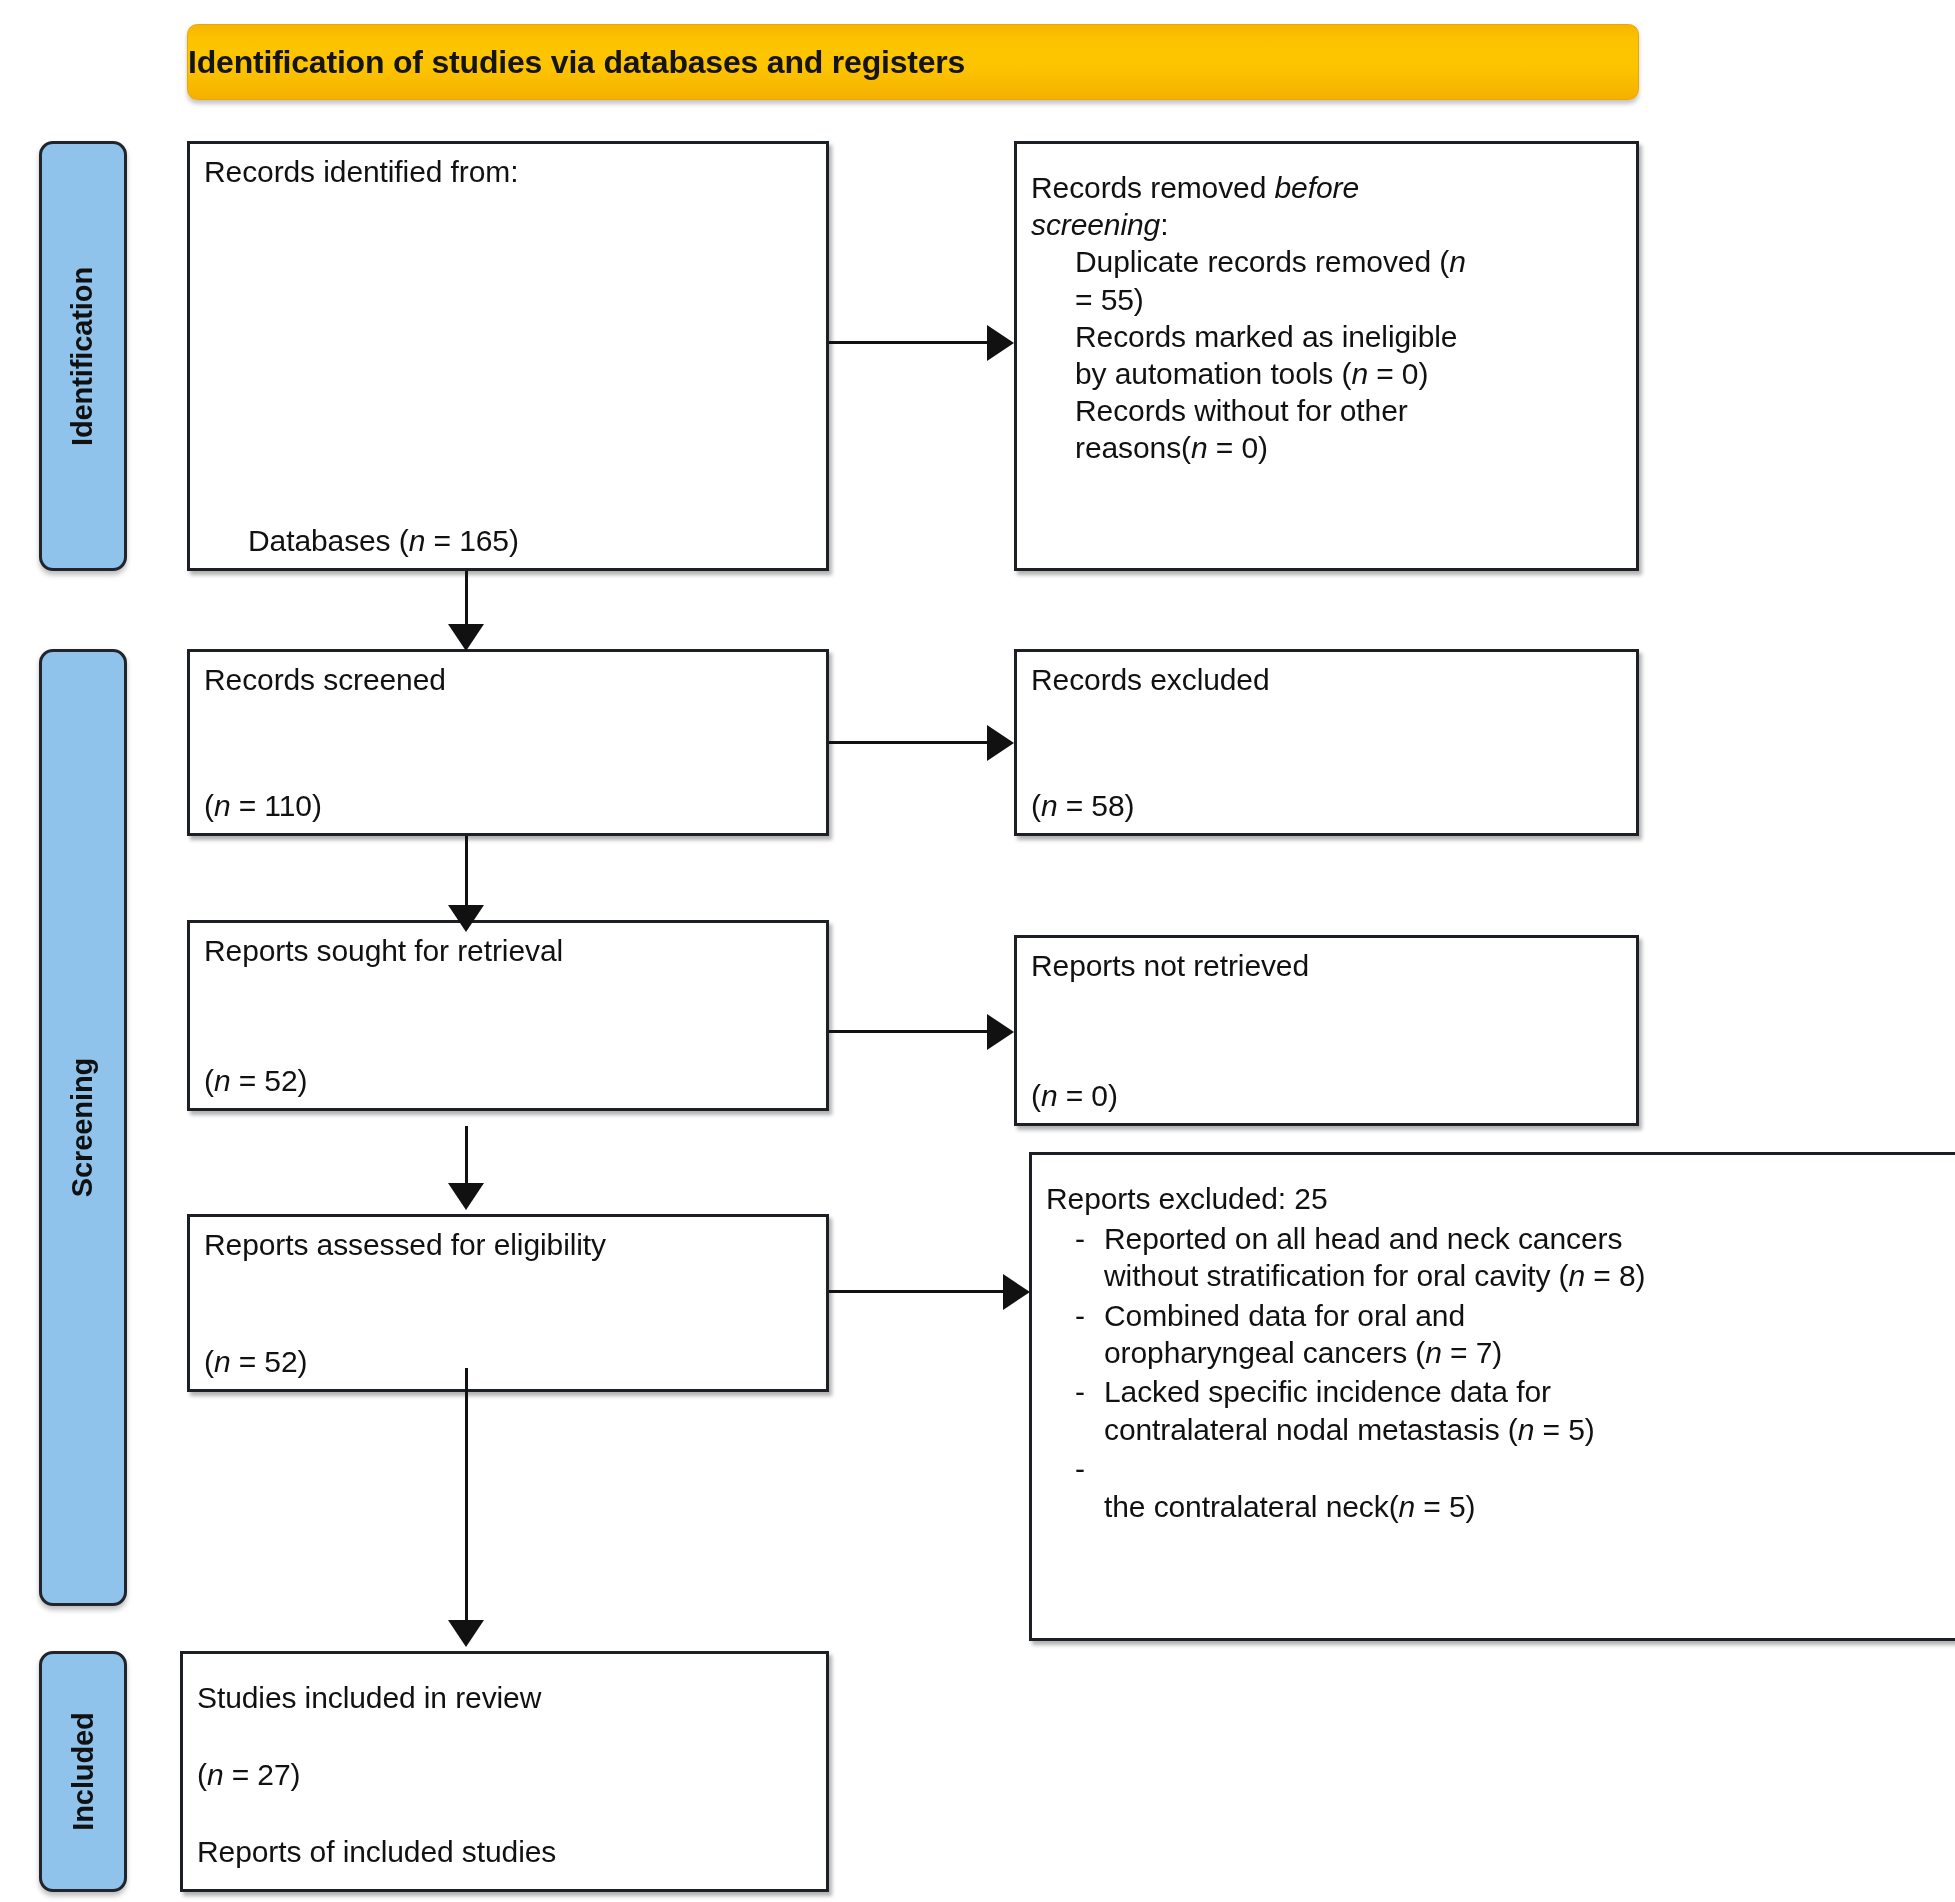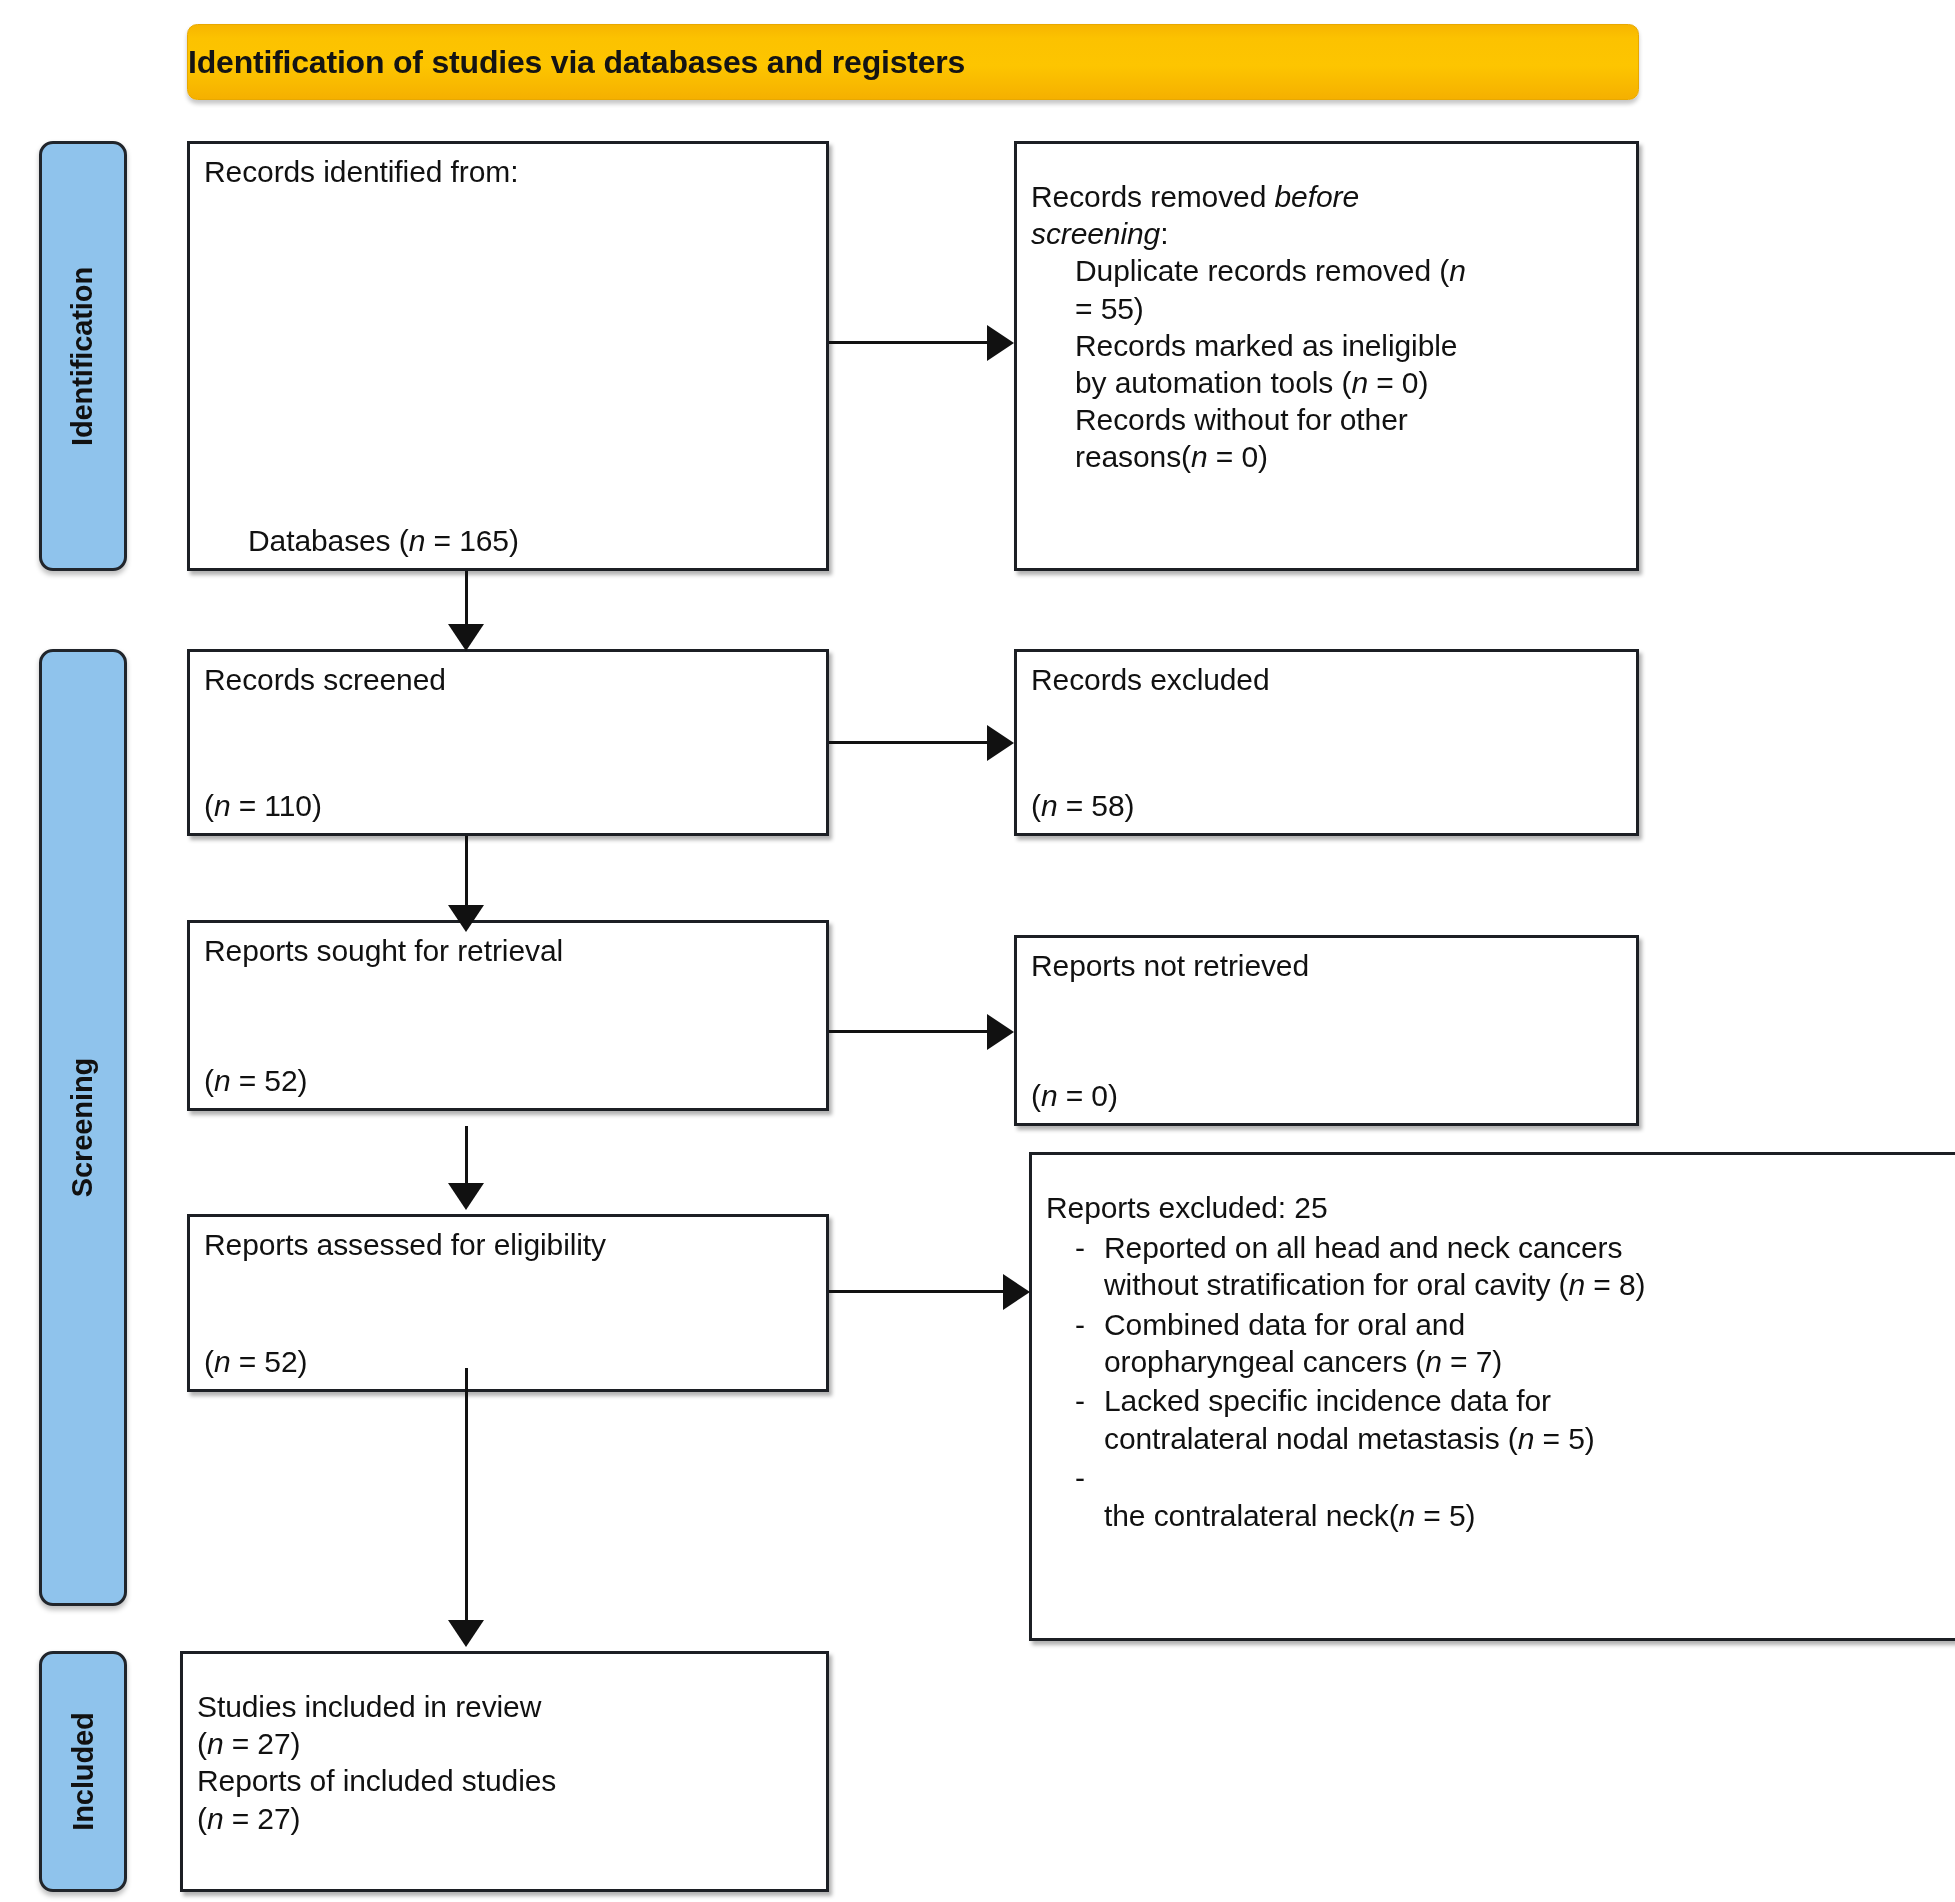--- a/index.html
+++ b/index.html
@@ -71,21 +71,21 @@
     position: absolute;
     background: #ffffff;
     border: 3.2px solid #1c1f24;
     box-shadow: 3.2px 3.8px 3.8px rgba(0,0,0,0.30);
     box-sizing: border-box;
     padding: 9px 14px;
     display: flex;
     flex-direction: column;
     justify-content: space-between;
   }
-  .box.top-align { justify-content: flex-start; padding-top: 34px; }
+  .box.top-align { justify-content: flex-start; padding-top: 25px; }
 
   .box p {
     margin: 0;
     font-size: 30px;
     line-height: 1.24;
     color: #111111;
     letter-spacing: -0.1px;
   }
   .indent1 { padding-left: 44px; }
   em.ital { font-style: italic; }
@@ -122,21 +122,21 @@
 
   
   #box-identified   { left: 187px;  top: 141px;  width: 642px; height: 430px; }
   #box-removed      { left: 1014px; top: 141px;  width: 625px;  height: 430px; }
   #box-screened     { left: 187px;  top: 649px; width: 642px; height: 187px; }
   #box-excluded     { left: 1014px; top: 649px; width: 625px;  height: 187px; }
   #box-sought       { left: 187px;  top: 920px; width: 642px; height: 191px; }
   #box-notretrieved { left: 1014px; top: 935px; width: 625px;  height: 191px; }
   #box-assessed     { left: 187px;  top: 1214px; width: 642px; height: 178px; }
   #box-reports-excl { left: 1029px; top: 1152px; width: 1020px; height: 489px; }
-  #box-included     { left: 180px;  top: 1651px; width: 649px; height: 241px; }
+  #box-included     { left: 180px;  top: 1651px; width: 649px; height: 241px; gap: 40px; }
 
   
   .vline {
     position: absolute;
     width: 3.2px;
     background: #111111;
   }
   .hline {
     position: absolute;
     height: 3.2px;

